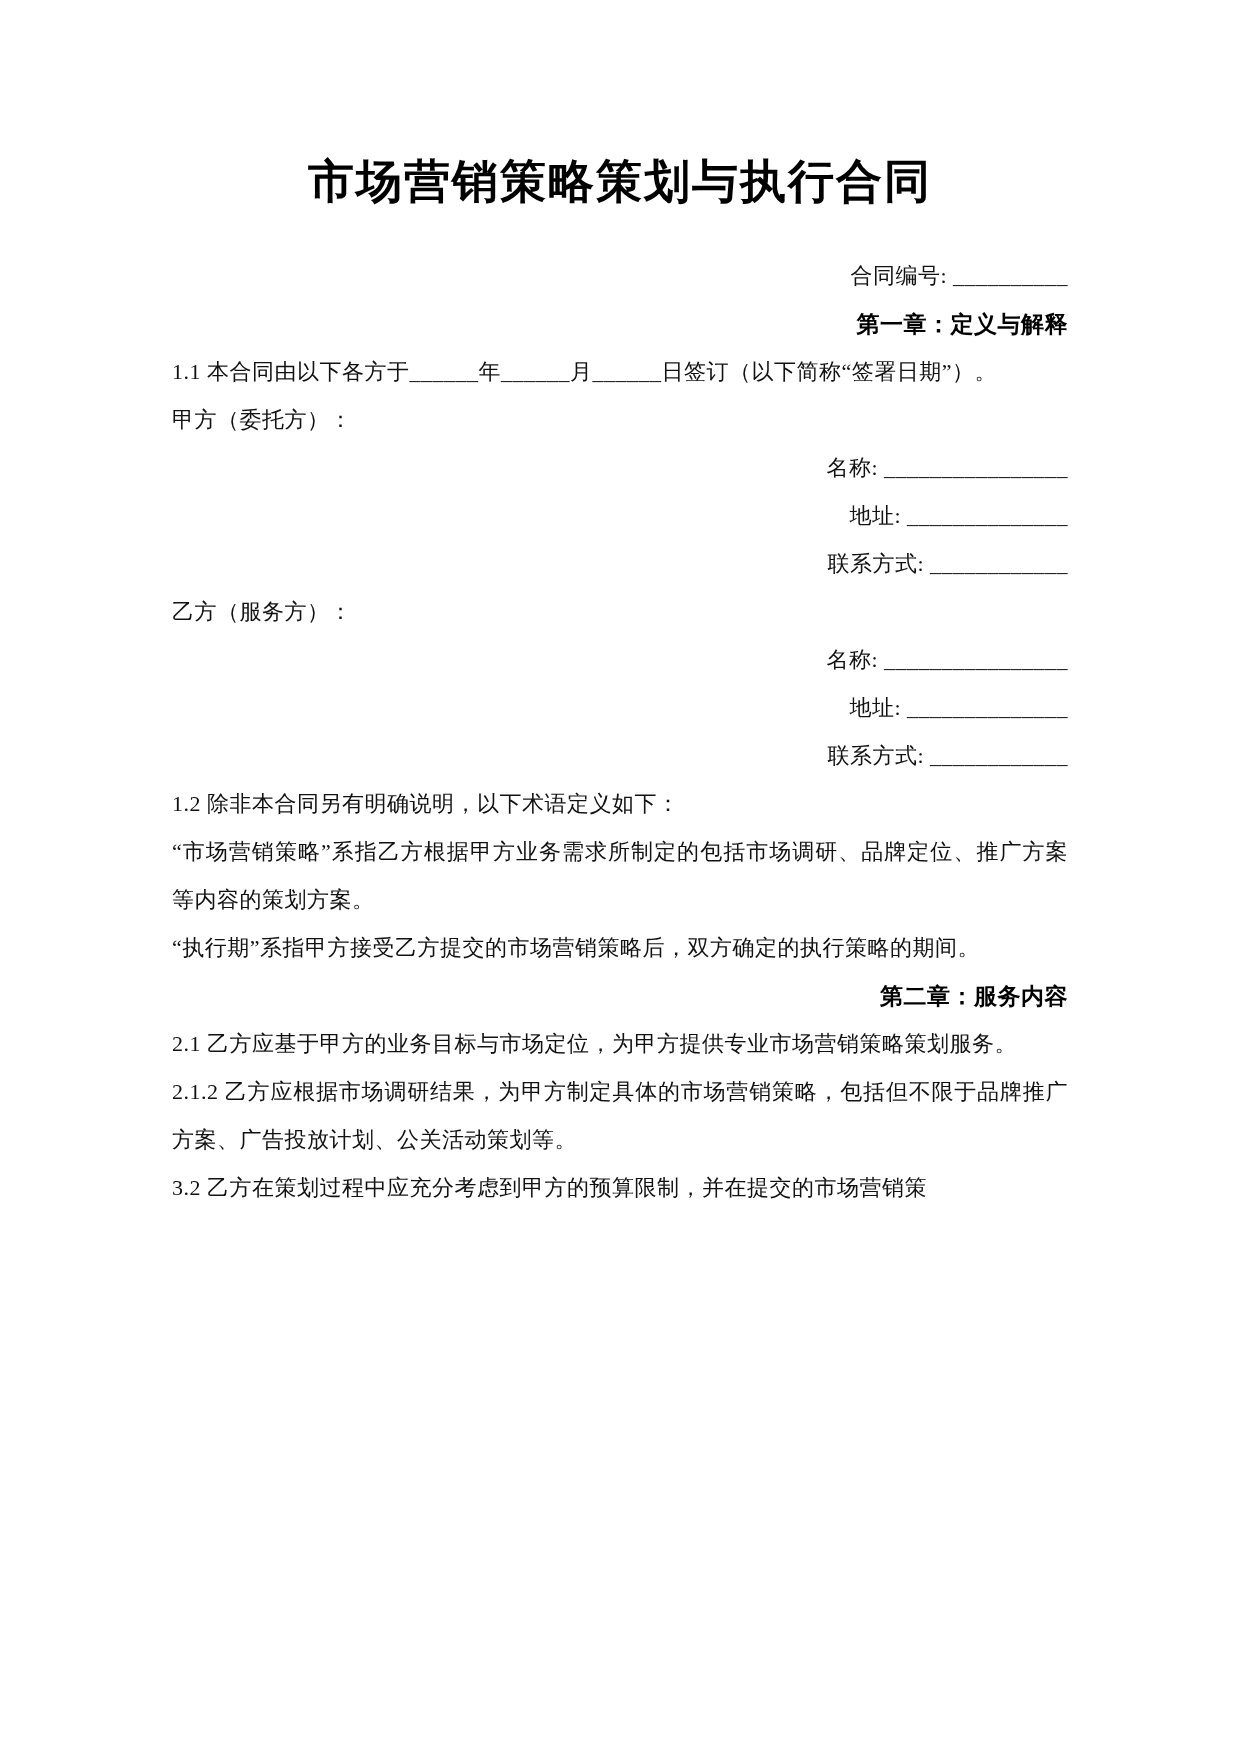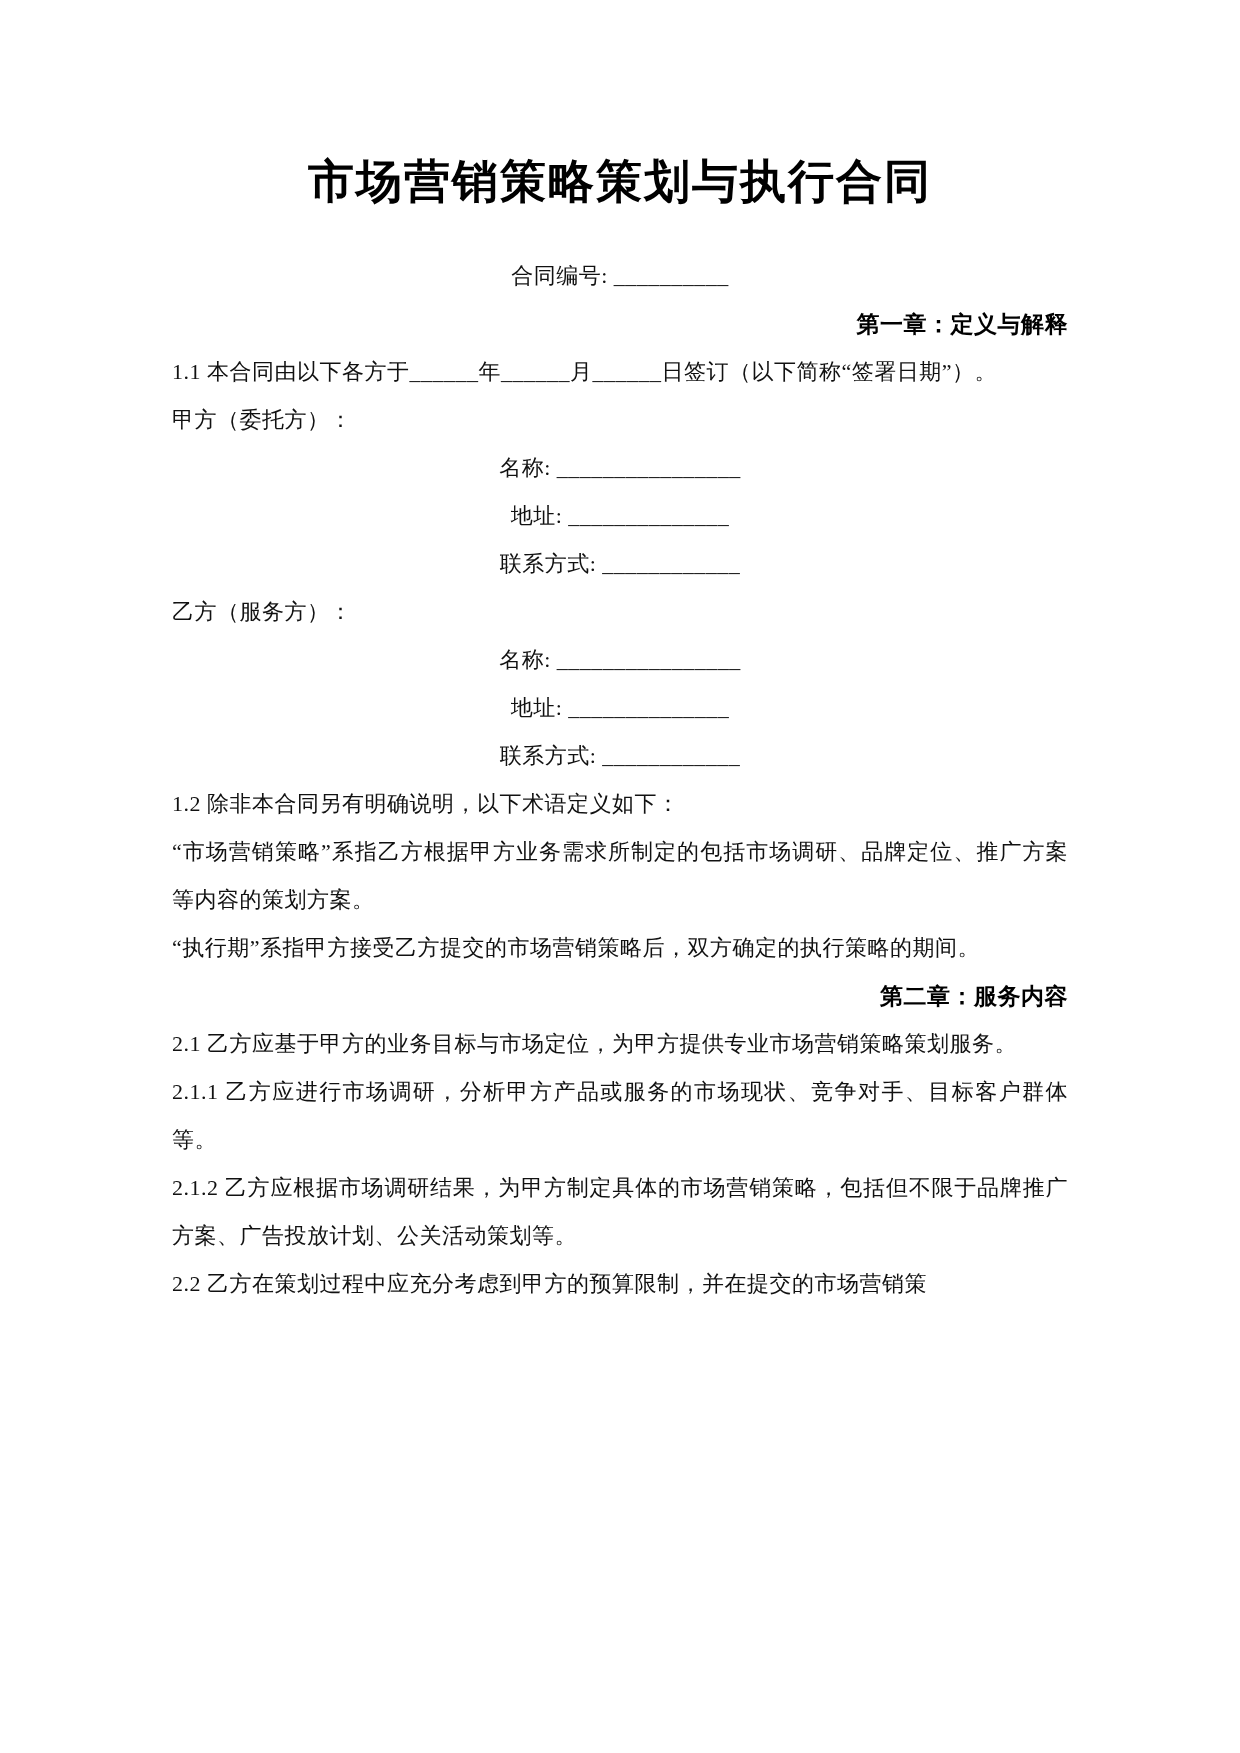--- a/index.html
+++ b/index.html
@@ -36,21 +36,21 @@
     word-break: break-all;
   }
   .line.heading {
     font-family: "Liberation Sans", "DejaVu Sans", sans-serif;
     font-weight: bold;
     font-size: 23px;
     color: #000000;
     text-align: right;
   }
   .line.field {
-    text-align: center;
+    text-align: right;
   }
   .line.label {
     text-align: left;
   }
 </style>
 </head>
 <body>
 
 <div class="page">
   <h1 class="doc-title">市场营销策略策划与执行合同</h1>
@@ -64,16 +64,15 @@
   <p class="line field">联系方式: ____________</p>
   <p class="line label">乙方（服务方）：</p>
   <p class="line field">名称: ________________</p>
   <p class="line field">地址: ______________</p>
   <p class="line field">联系方式: ____________</p>
   <p class="line para">1.2 除非本合同另有明确说明，以下术语定义如下：</p>
   <p class="line para">“市场营销策略”系指乙方根据甲方业务需求所制定的包括市场调研、品牌定位、推广方案等内容的策划方案。</p>
   <p class="line para">“执行期”系指甲方接受乙方提交的市场营销策略后，双方确定的执行策略的期间。</p>
   <p class="line heading">第二章：服务内容</p>
   <p class="line para">2.1 乙方应基于甲方的业务目标与市场定位，为甲方提供专业市场营销策略策划服务。</p>
-  <p class="line para">2.1.1 乙方应进行市场调研，分析甲方产品或服务的市场现状、竞争对手、目标客户群体等。</p>
   <p class="line para">2.1.2 乙方应根据市场调研结果，为甲方制定具体的市场营销策略，包括但不限于品牌推广方案、广告投放计划、公关活动策划等。</p>
-  <p class="line para">2.2 乙方在策划过程中应充分考虑到甲方的预算限制，并在提交的市场营销策</p>
+  <p class="line para">3.2 乙方在策划过程中应充分考虑到甲方的预算限制，并在提交的市场营销策</p>
 </div>
 
 </body></html>

